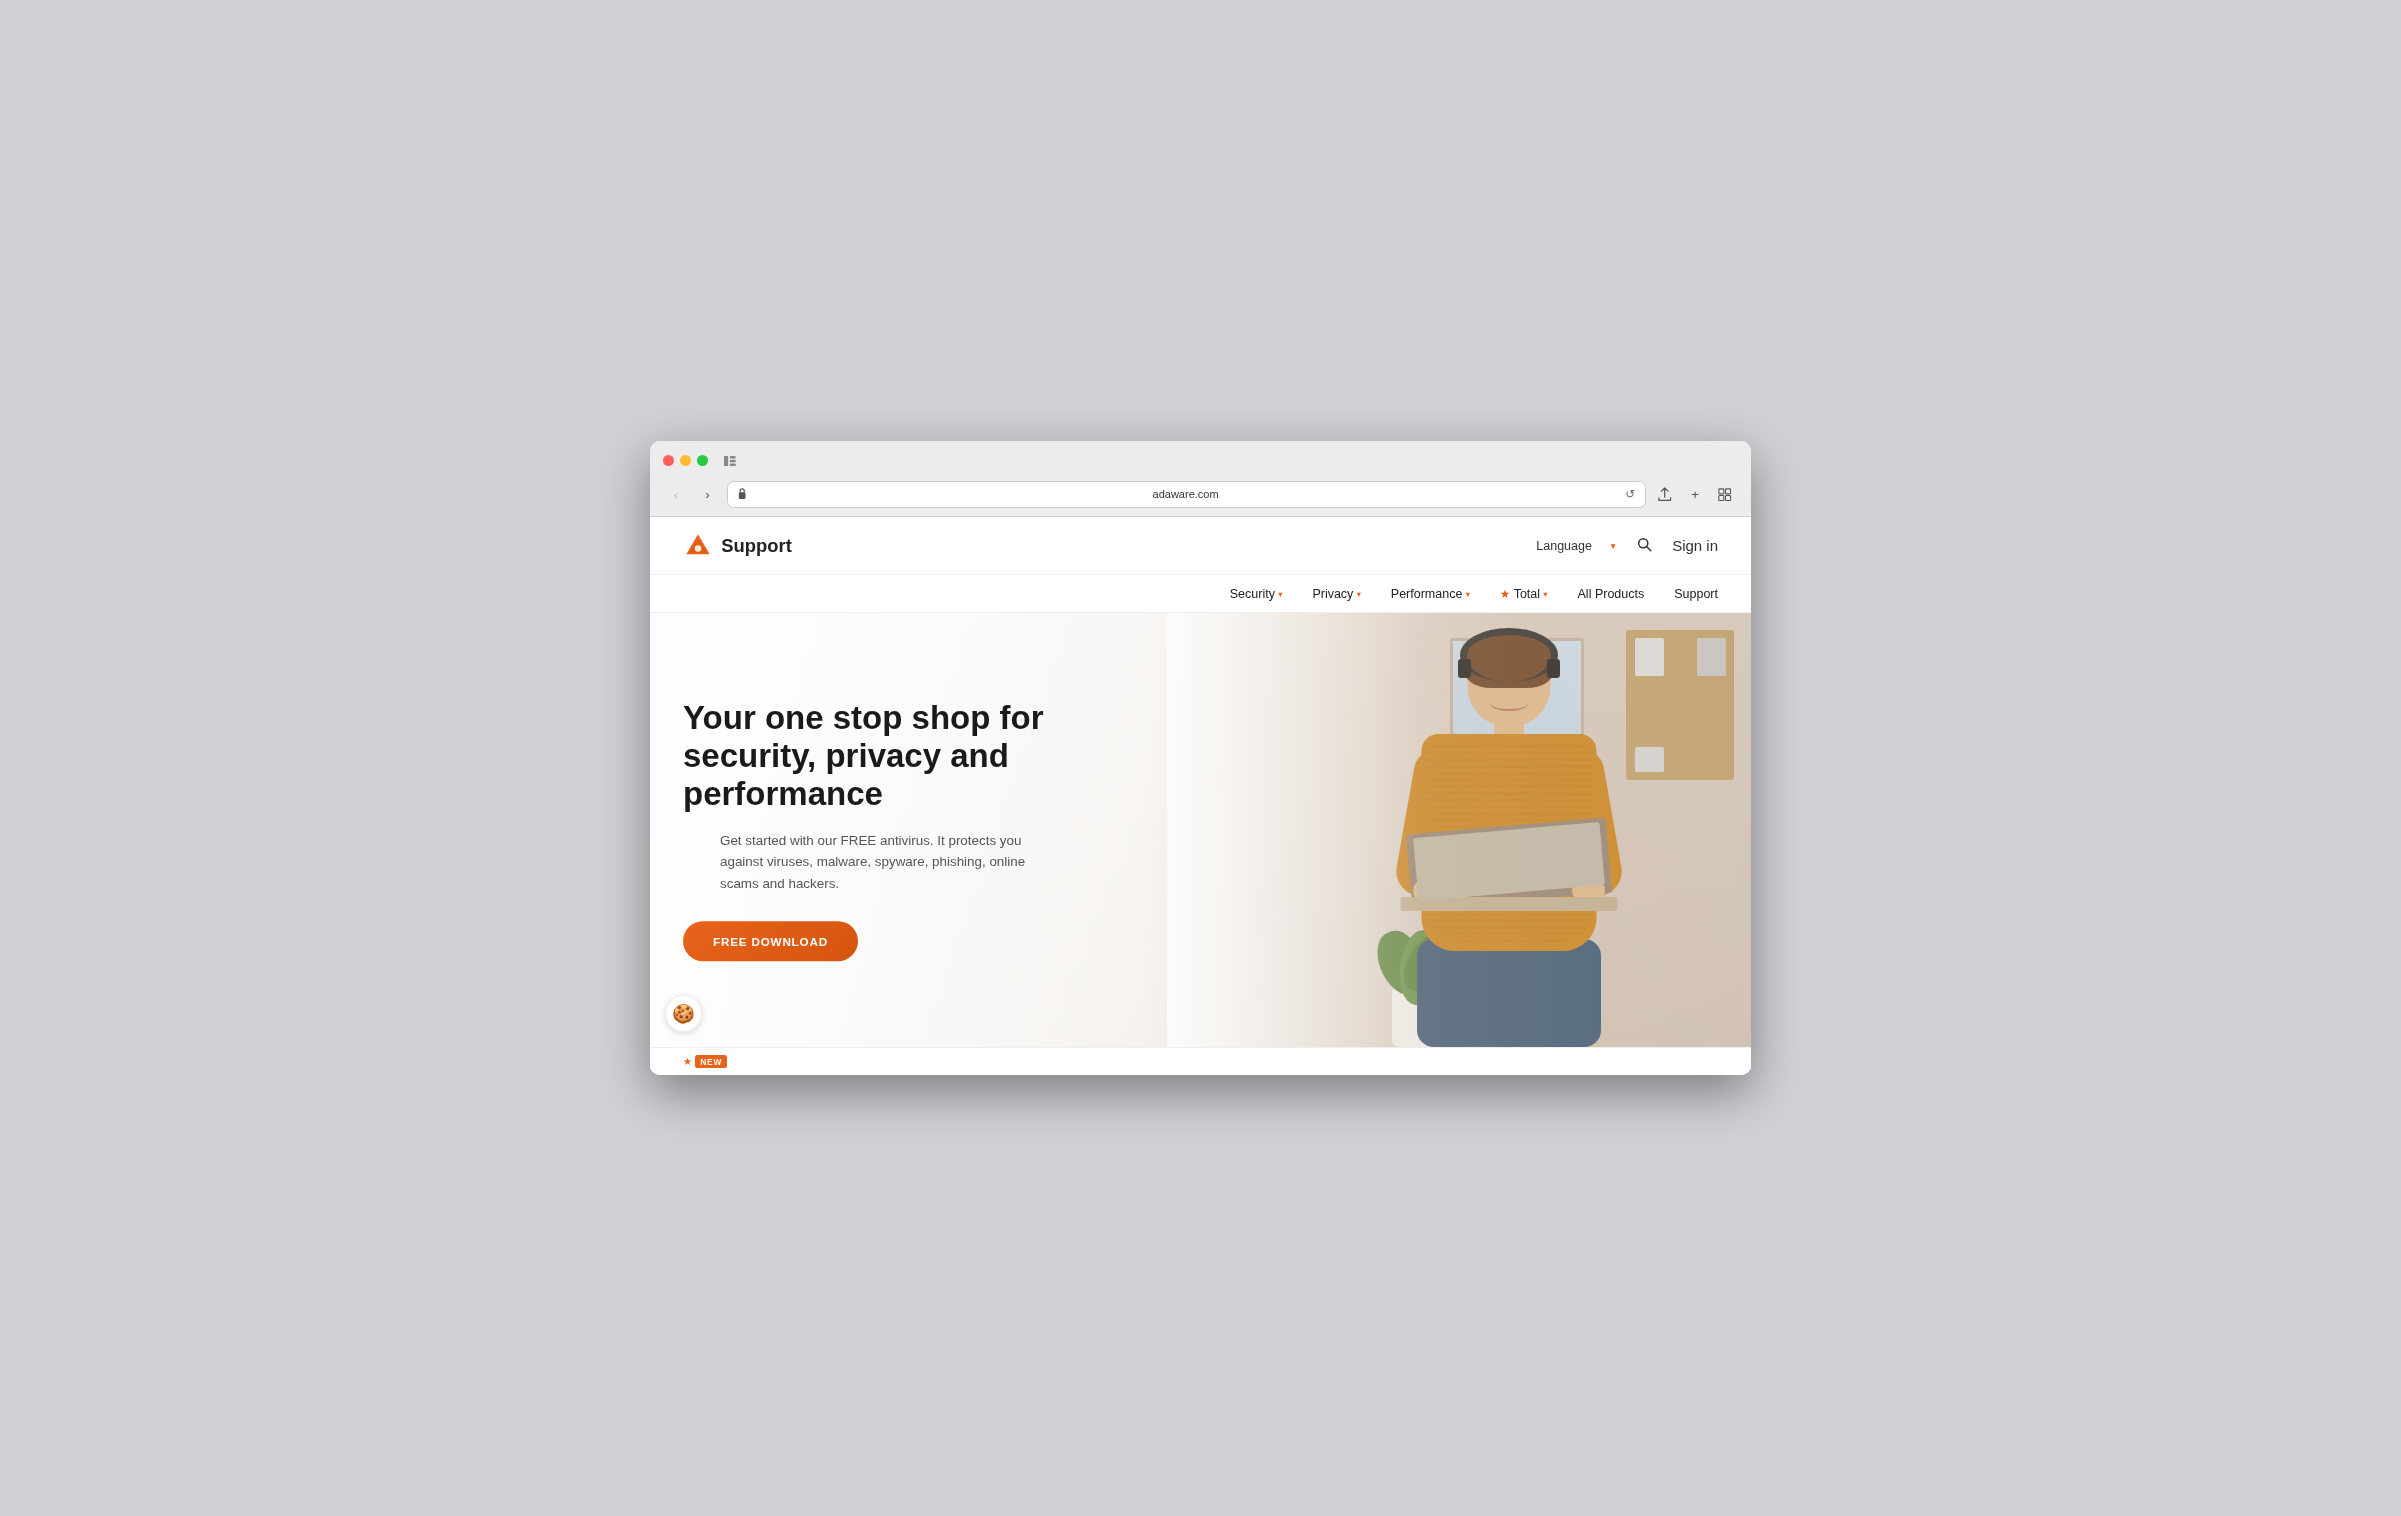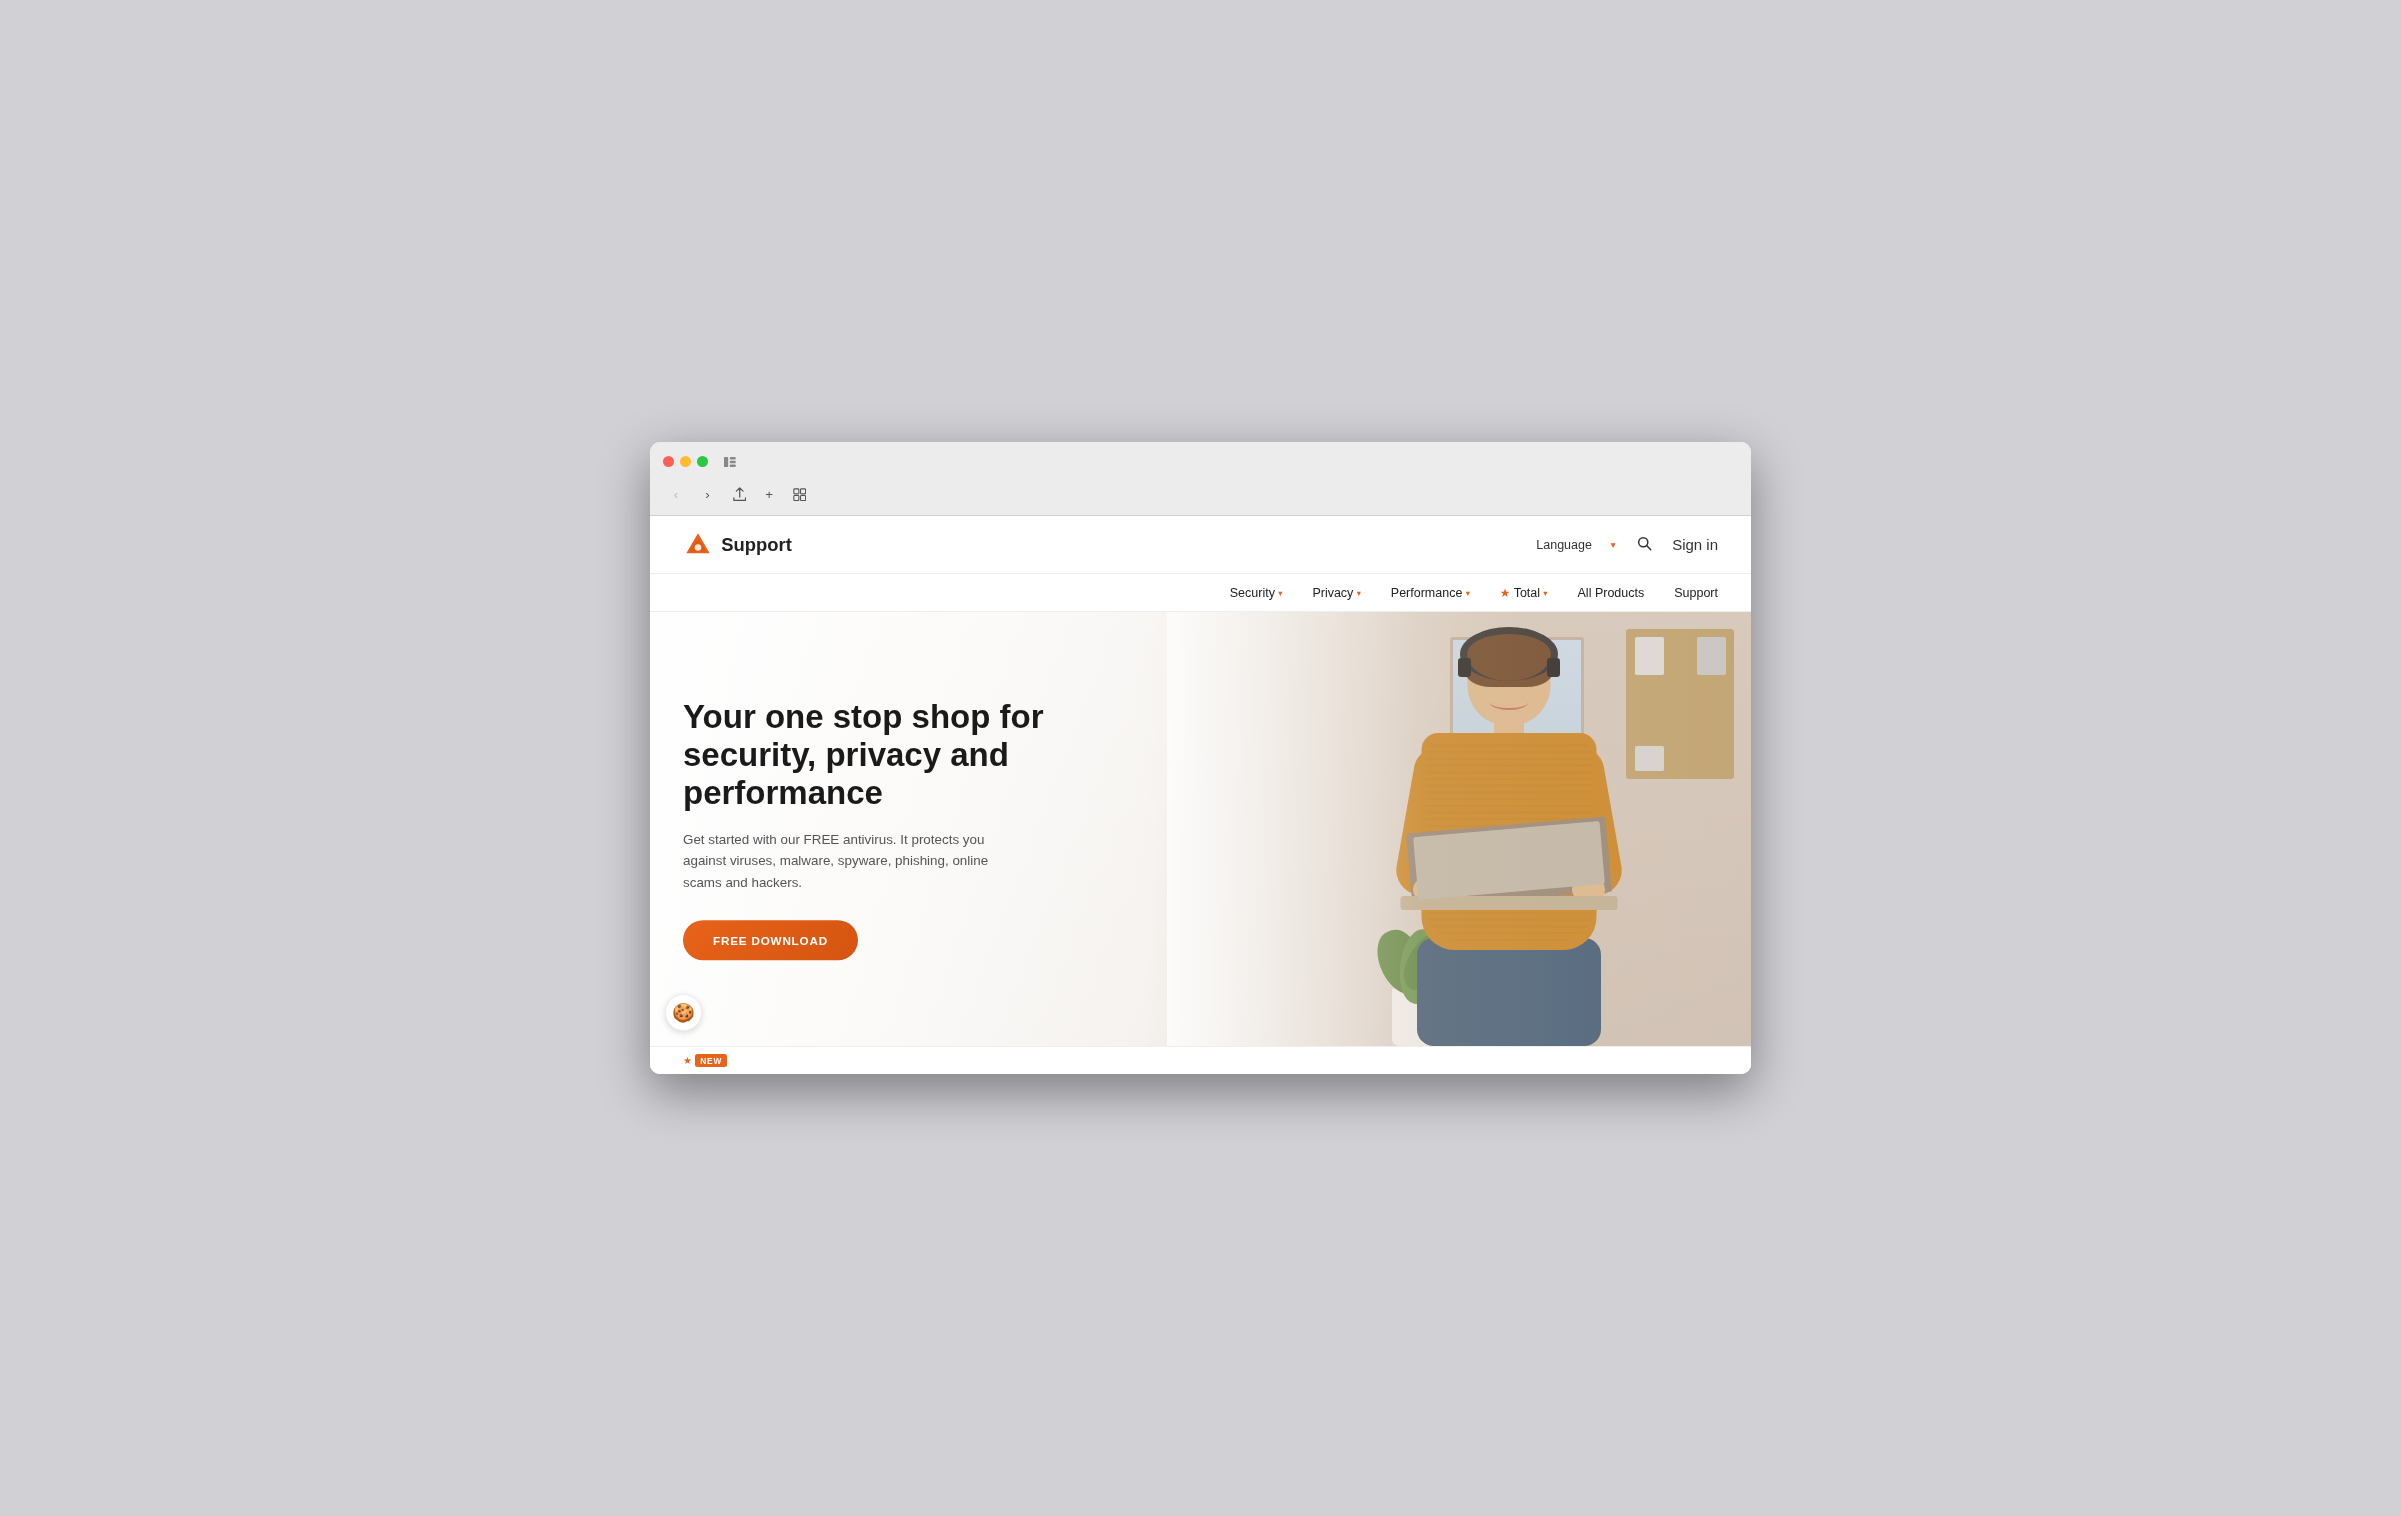--- a/index.html
+++ b/index.html
@@ -257,20 +257,21 @@
       line-height: 1.15;
       margin-bottom: 16.7px;
     }
 
     .hero-subtitle {
       font-size: 13.4px;
       color: #555;
       line-height: 1.6;
       margin-bottom: 27px;
       max-width: 317px;
+      margin-left: 37px;
     }
 
     .free-download-btn {
       background: linear-gradient(135deg, #e8621a, #d45510);
       color: white;
       border: none;
       border-radius: 23.4px;
       padding: 13.4px 30px;
       font-size: 11.7px;
       font-weight: 700;
@@ -414,20 +415,30 @@
           <rect x="0" y="0" width="5" height="12" rx="1" fill="#888"></rect>
           <rect x="7" y="0" width="7" height="3" rx="1" fill="#888"></rect>
           <rect x="7" y="4.5" width="7" height="3" rx="1" fill="#888"></rect>
           <rect x="7" y="9" width="7" height="3" rx="1" fill="#888"></rect>
         </svg>
       </div>
     </div>
     <div class="browser-toolbar">
       <div class="nav-btn disabled">‹</div>
       <div class="nav-btn">›</div>
+      <div class="address-bar">
+        <span class="lock-icon">
+          <svg width="8.3" height="11" viewBox="0 0 10 13" fill="#555">
+            <rect x="1" y="5" width="8" height="8" rx="1.5"></rect>
+            <path d="M2.5 5V3.5a2.5 2.5 0 015 0V5" stroke="#555" stroke-width="1.5" fill="none"></path>
+          </svg>
+        </span>
+        <span class="address-text">adaware.com</span>
+        <span class="refresh-btn">↺</span>
+      </div>
       <div class="toolbar-right">
         <div class="toolbar-icon-btn">
           <svg width="13.4" height="15" viewBox="0 0 16 18" fill="none">
             <path d="M8 1v11M4 5l4-4 4 4M1 13v3h14v-3" stroke="#555" stroke-width="1.5" stroke-linecap="round" stroke-linejoin="round"></path>
           </svg>
         </div>
         <div class="toolbar-icon-btn">+</div>
         <div class="toolbar-icon-btn">
           <svg width="13.4" height="13.4" viewBox="0 0 16 16" fill="none">
             <rect x="1" y="1" width="6" height="6" rx="1" stroke="#555" stroke-width="1.3"></rect>

